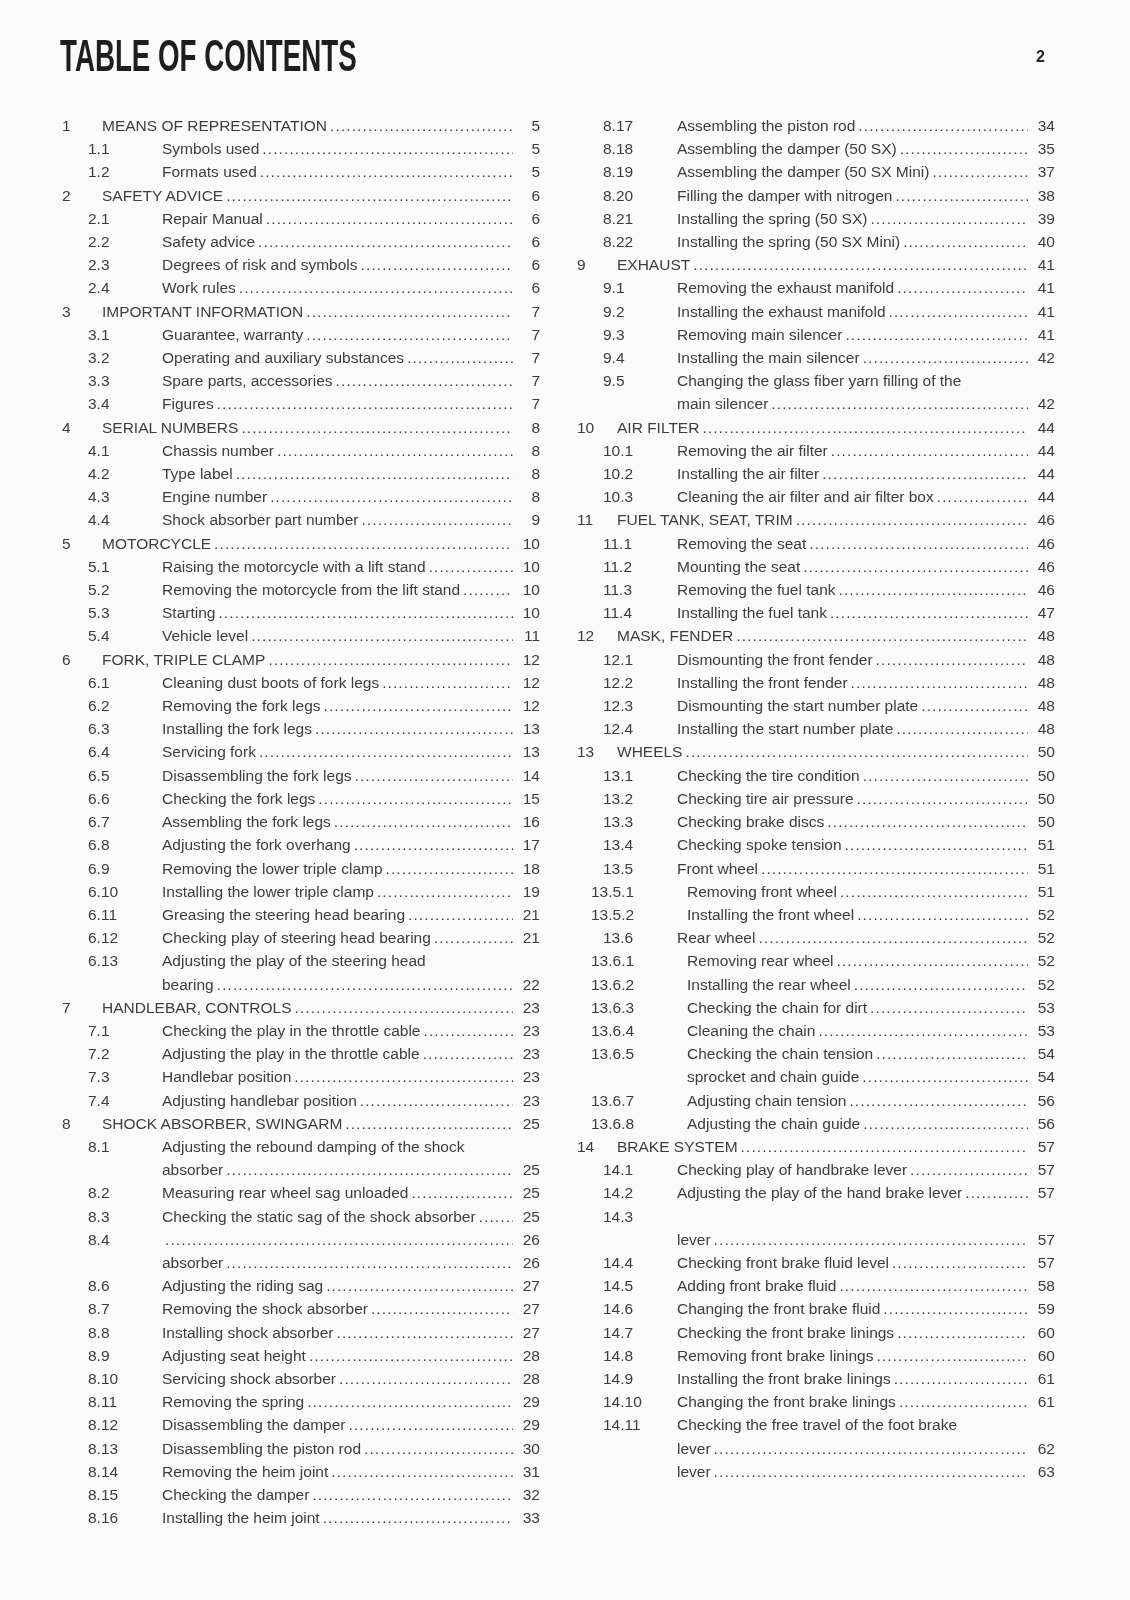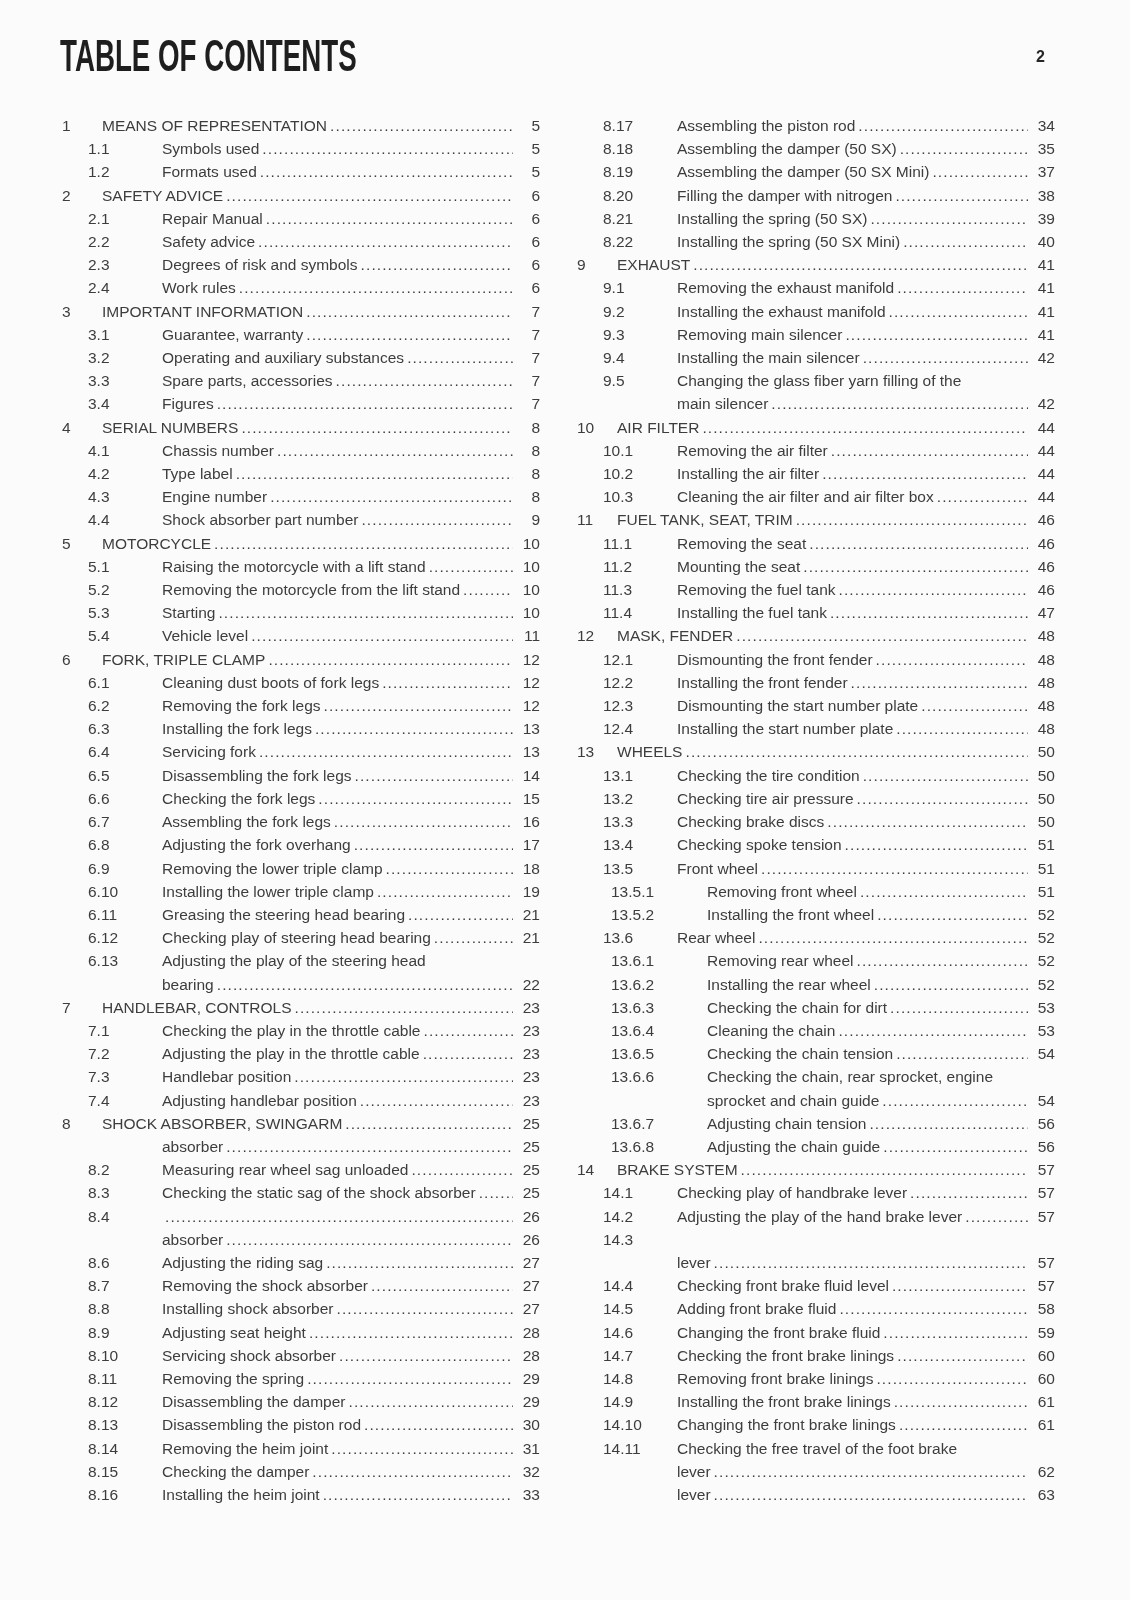--- a/index.html
+++ b/index.html
@@ -27,21 +27,21 @@
   }
   .col { width: 478px; }
   .row {
     display: flex; align-items: baseline;
     font-size: 15.5px; line-height: 23.2px;
     white-space: nowrap;
   }
   .num { flex: none; }
   .lvl1 .num { width: 40px; }
   .lvl2 .num { margin-left: 26px; width: 74px; }
-  .lvl3 .num { margin-left: 34px; width: 96px; }
+  .lvl3 .num { margin-left: 14px; width: 96px; }
   .title { flex: none; }
   .dots {
     flex: 1 1 auto; min-width: 10px;
     overflow: hidden; white-space: nowrap;
     letter-spacing: 1.1px; margin-left: 3px;
     color: #3d3d3d;
   }
   .page { flex: none; min-width: 22px; text-align: right; margin-left: 5px; }
 </style>
 </head>
@@ -308,20 +308,24 @@
           <span class="dots">....................................................................................................................................................................................</span>
           <span class="page">23</span>
         </div>
         <div class="row lvl1">
           <span class="num">8</span>
           <span class="title">SHOCK ABSORBER, SWINGARM</span>
           <span class="dots">....................................................................................................................................................................................</span>
           <span class="page">25</span>
         </div>
         <div class="row lvl2">
+          <span class="num">8.1</span>
+          <span class="title">Adjusting the rebound damping of the shock</span>
+        </div>
+        <div class="row lvl2">
           <span class="num"></span>
           <span class="title">absorber</span>
           <span class="dots">....................................................................................................................................................................................</span>
           <span class="page">25</span>
         </div>
         <div class="row lvl2">
           <span class="num">8.2</span>
           <span class="title">Measuring rear wheel sag unloaded</span>
           <span class="dots">....................................................................................................................................................................................</span>
           <span class="page">25</span>
@@ -647,24 +651,20 @@
           <span class="num">13.6.4</span>
           <span class="title">Cleaning the chain</span>
           <span class="dots">....................................................................................................................................................................................</span>
           <span class="page">53</span>
         </div>
         <div class="row lvl3">
           <span class="num">13.6.5</span>
           <span class="title">Checking the chain tension</span>
           <span class="dots">....................................................................................................................................................................................</span>
           <span class="page">54</span>
-        </div>
-        <div class="row lvl3">
-          <span class="num">13.6.6</span>
-          <span class="title">Checking the chain, rear sprocket, engine</span>
         </div>
         <div class="row lvl3">
           <span class="num"></span>
           <span class="title">sprocket and chain guide</span>
           <span class="dots">....................................................................................................................................................................................</span>
           <span class="page">54</span>
         </div>
         <div class="row lvl3">
           <span class="num">13.6.7</span>
           <span class="title">Adjusting chain tension</span>

